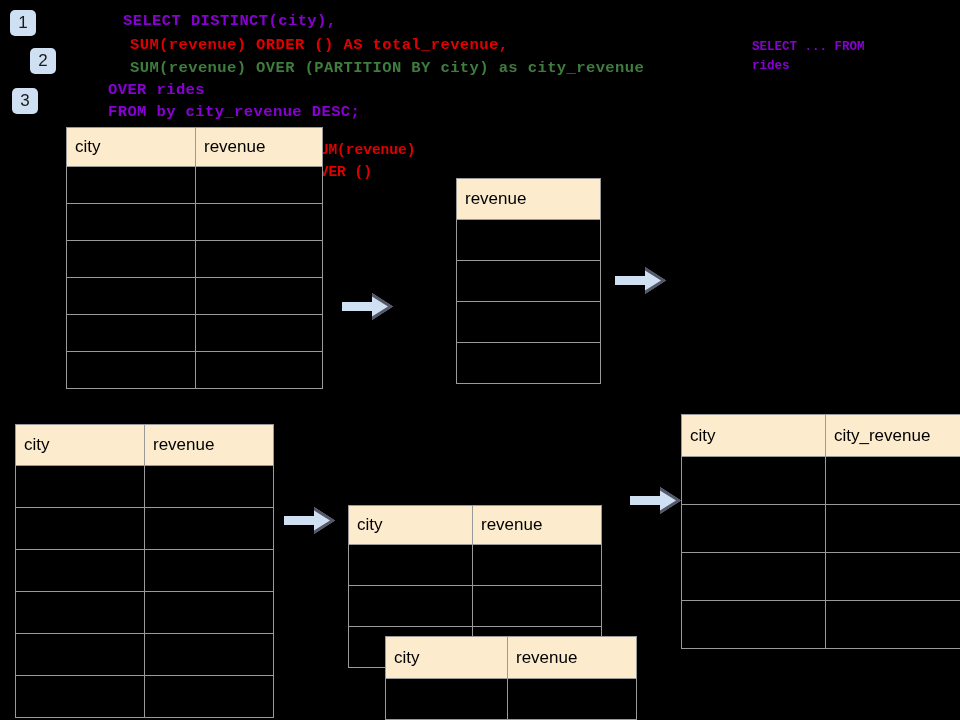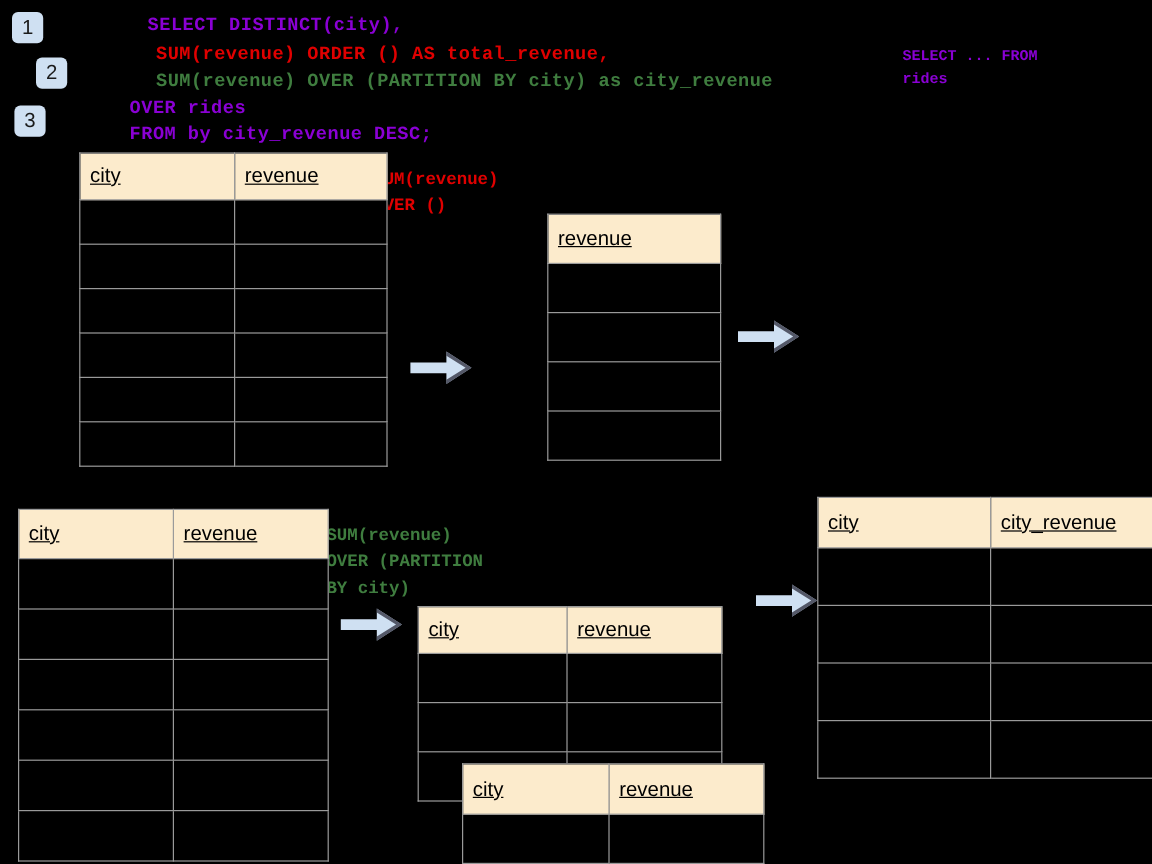--- a/index.html
+++ b/index.html
@@ -70,21 +70,20 @@
     text-align: left;
     vertical-align: middle;
   }
   .tbl th {
     background: #fcebcc;
     color: #000000;
     font-family: "Liberation Sans", sans-serif;
     font-weight: normal;
     font-size: 17px;
     padding: 0 0 0 8px;
-    text-decoration: underline;
   }
   .tbl td { background: #000000; }
 
   
   .arrow {
     position: absolute;
     width: 56px;
     height: 34px;
   }
 </style>
@@ -106,23 +105,20 @@
       <div class="sql sql-purple" style="left: 108px; top: 81px;">OVER rides</div>
       <div class="sql sql-purple" style="left: 108px; top: 103px;">FROM by city_revenue DESC;</div>
     </div>
 
   <div class="anno anno-purple" style="left:752px; top:38px;">SELECT ... FROM
 rides</div>
 
   <div class="anno anno-red" style="left:311px; top:139px;">SUM(revenue)
 OVER ()</div>
 
-  <div class="anno anno-green" style="left:272px; top:436px;">SUM(revenue)
-OVER (PARTITION
-BY city)</div>
 
   <div id="tables">
       <table class="tbl" style="left: 66px; top: 127px; width: 238px;">
         <thead>
           <tr>
             <th style="width: 120px; height: 38px;">city</th>
             <th style="width: 118px; height: 38px;">revenue</th>
           </tr>
         </thead>
         <tbody>

